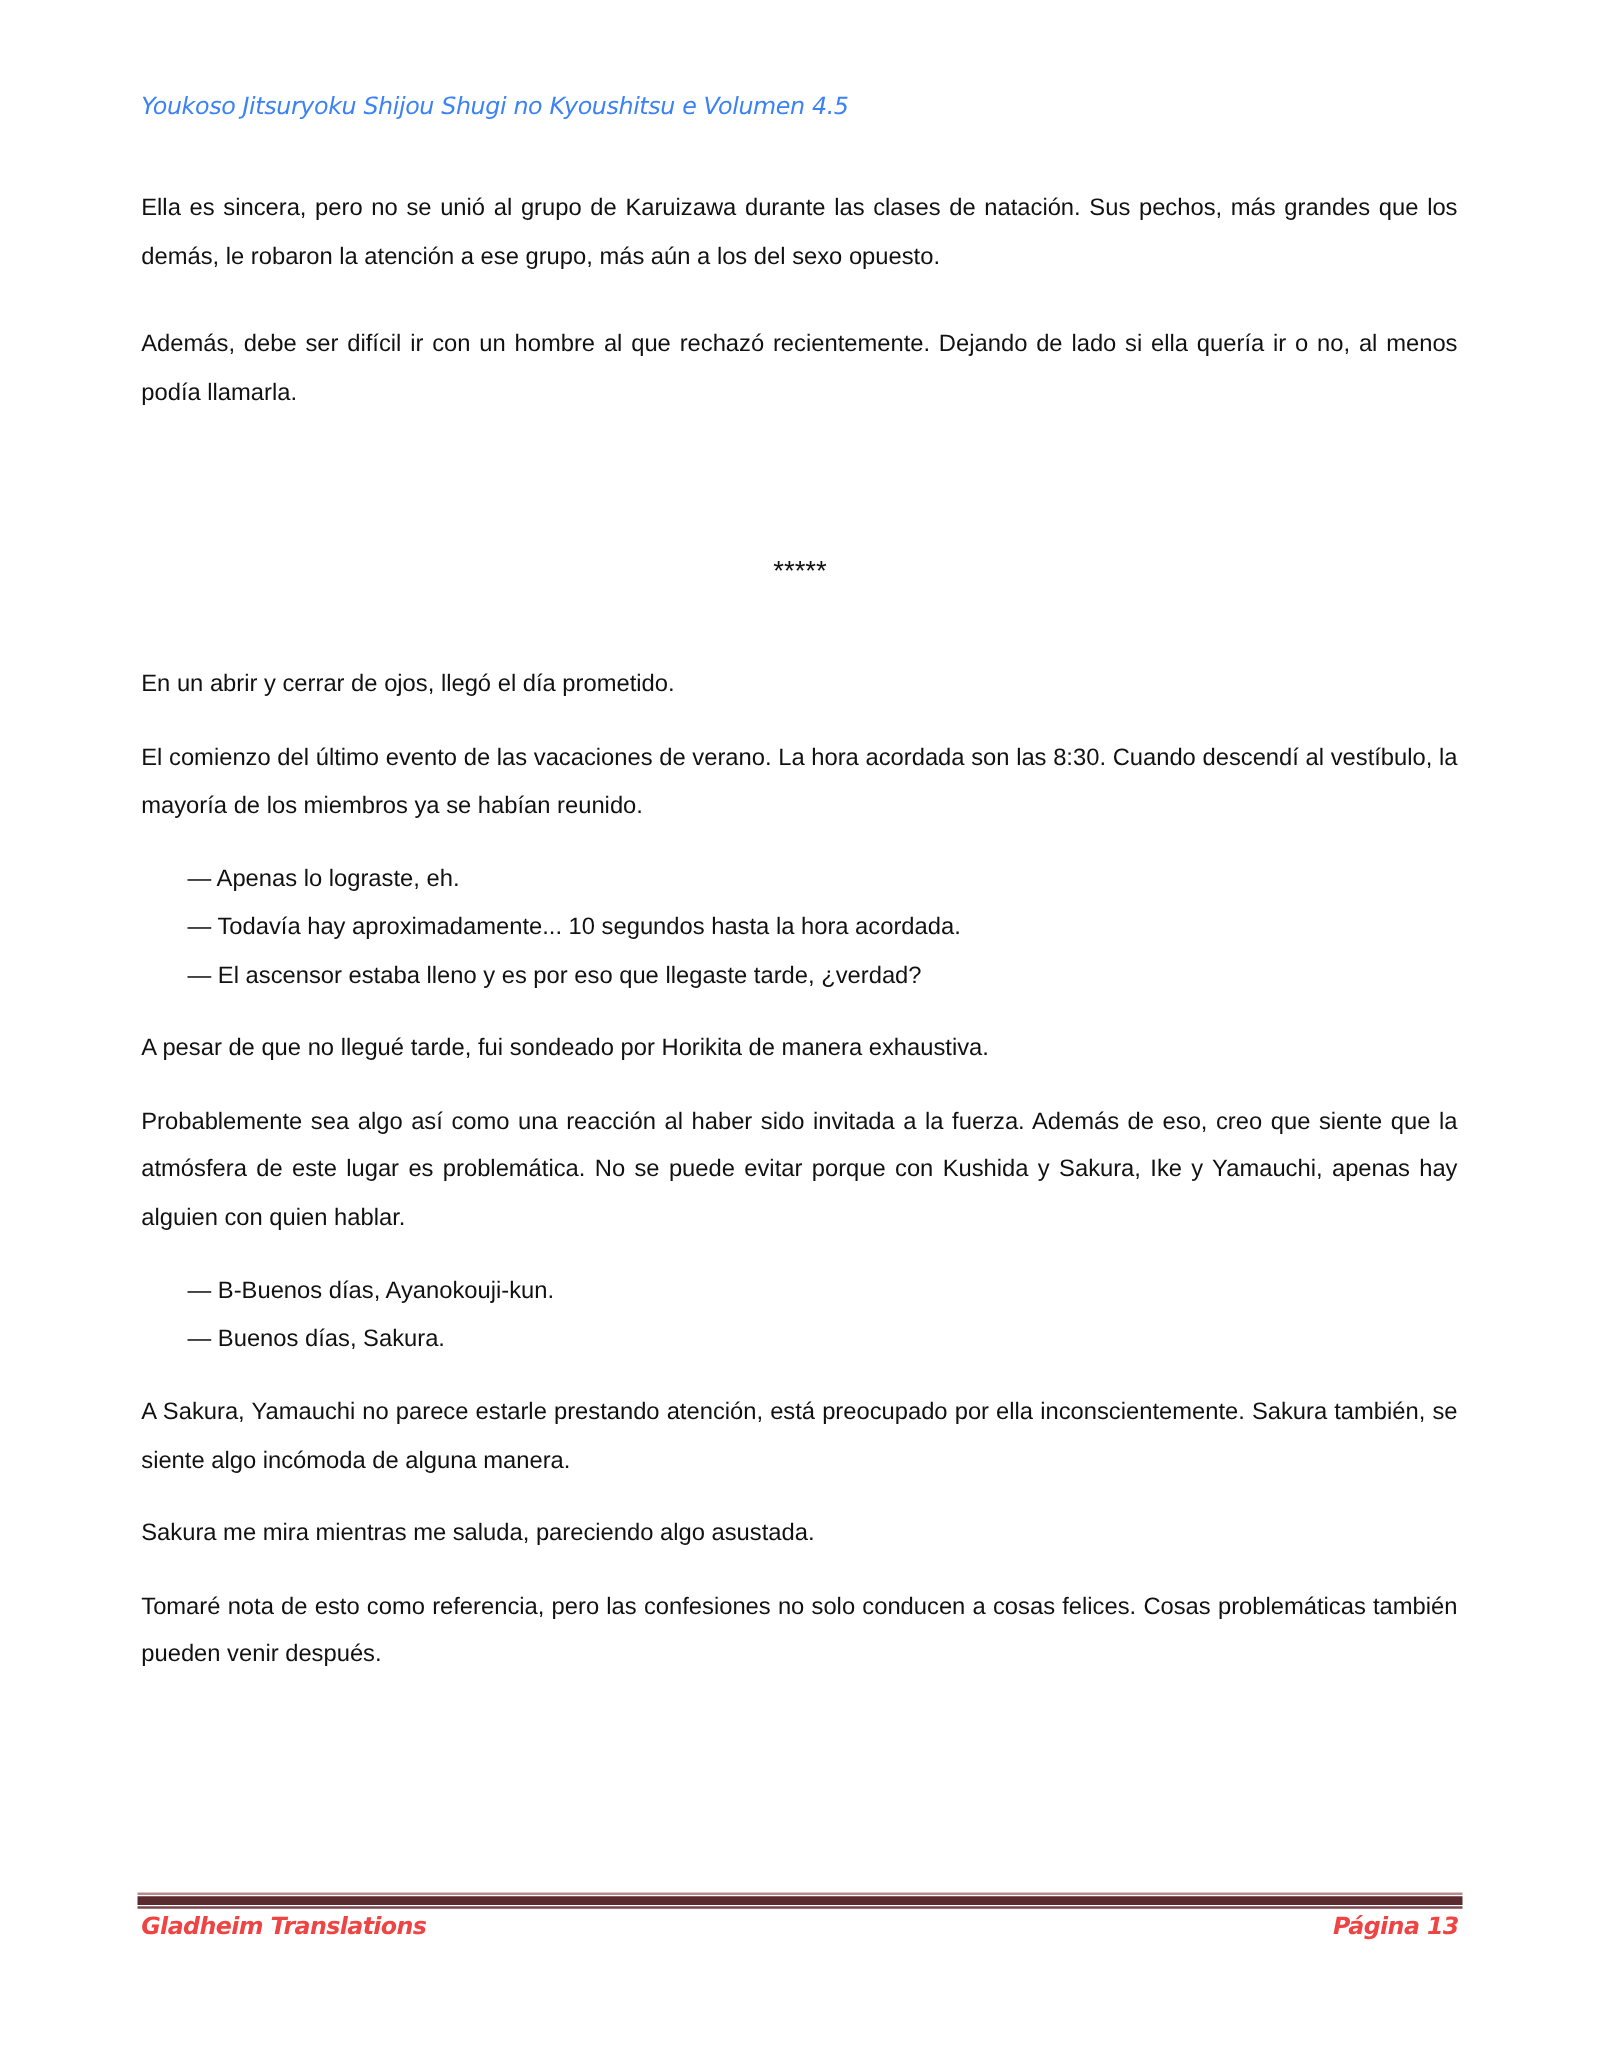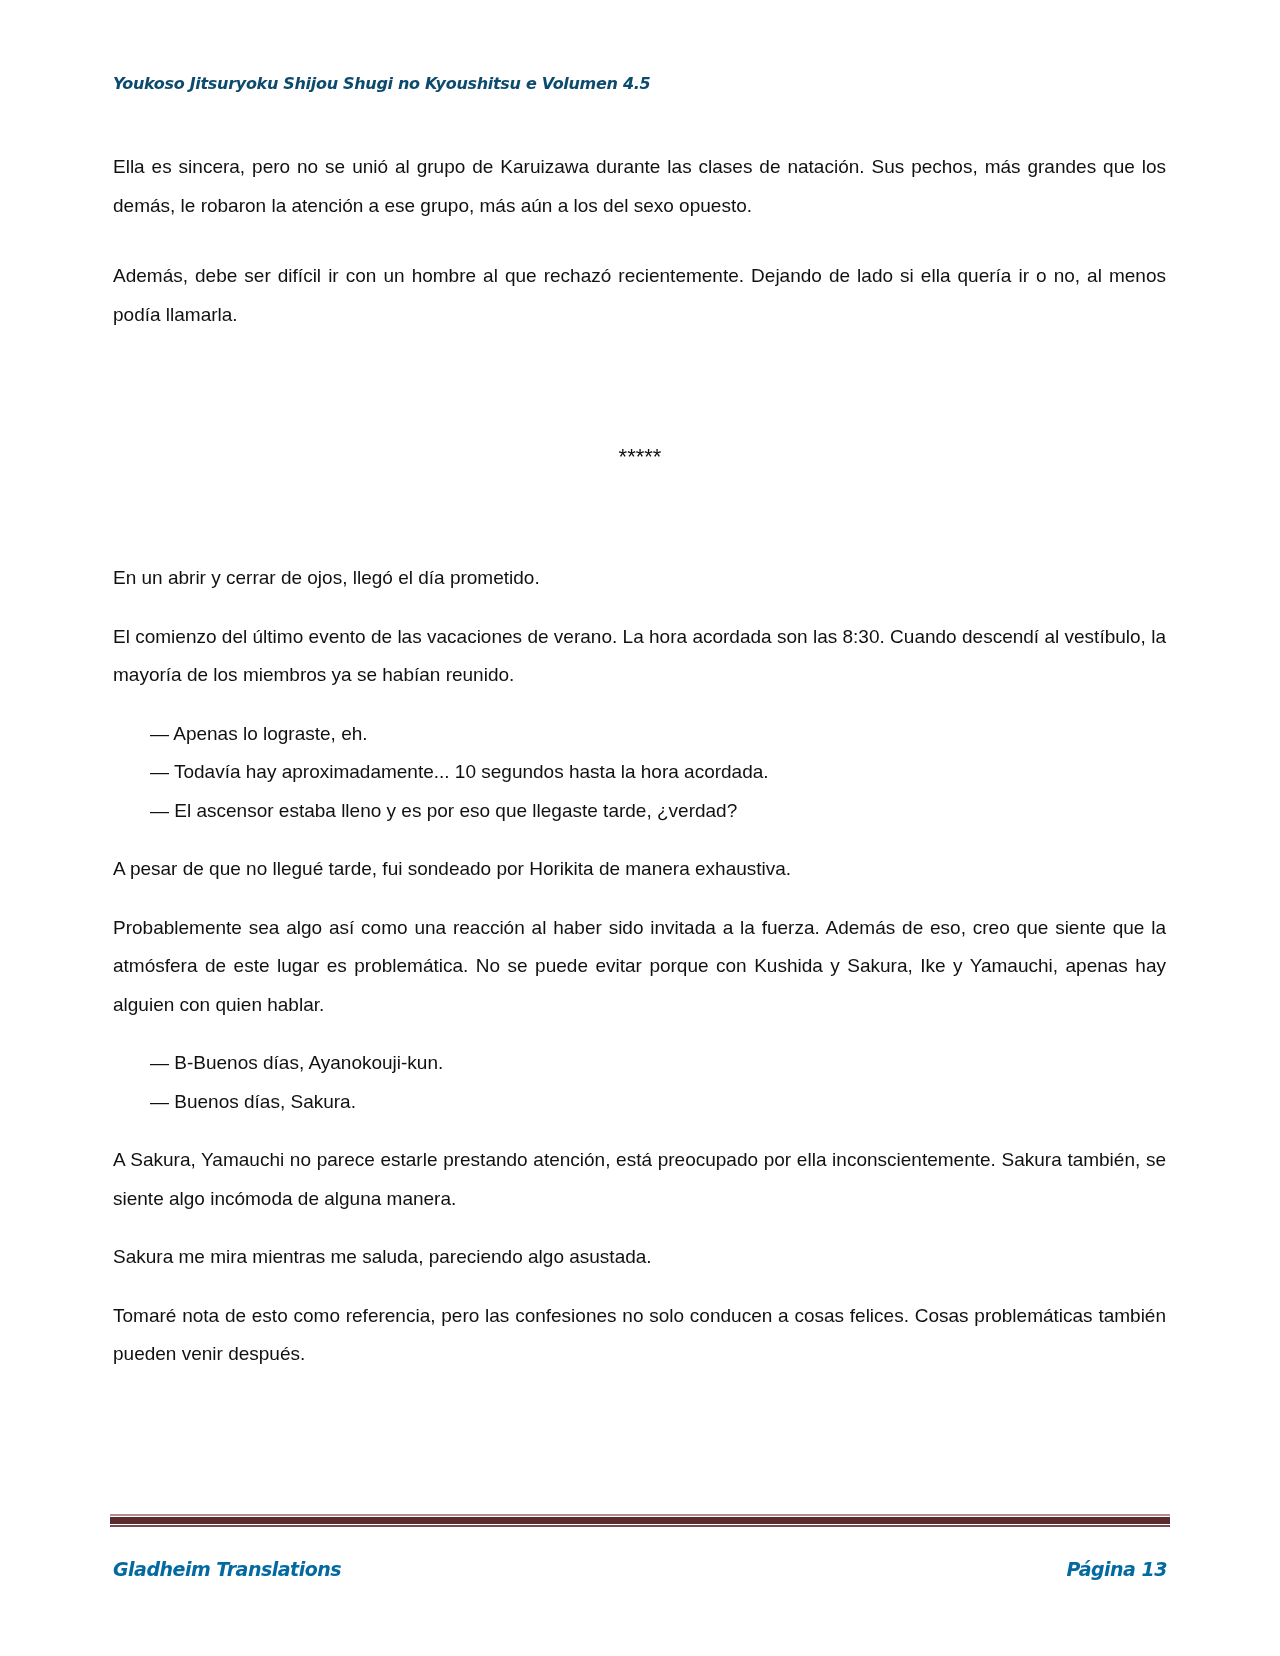--- a/index.html
+++ b/index.html
@@ -1,21 +1,21 @@
 <!DOCTYPE html>
 <html><head>
 <meta charset="utf-8">
 <style>
   html, body { margin: 0; padding: 0; background: #ffffff; }
   body { width: 1280px; height: 1656px; position: relative; overflow: hidden; }
   .page { position: absolute; left: 0; top: 0; width: 1280px; height: 1656px; background: #fff; }
   .header {
     position: absolute; left: 113px; top: 74px;
-    font-family: "DejaVu Sans", sans-serif; font-weight: bold; font-style: italic;
-    font-size: 16px; color: #0c4a6e; letter-spacing: -0.3px;
+    font-family: "DejaVu Sans", sans-serif; font-weight: normal; font-style: italic;
+    font-size: 19px; color: #3b82f6; letter-spacing: -0.3px;
   }
   .body-text {
     position: absolute; left: 113px; width: 1053px;
     font-family: "Liberation Sans", sans-serif; font-size: 19px; line-height: 38.5px;
     color: #111;
   }
   .para { margin: 0; text-align: justify; }
   .dialog { margin: 0; padding-left: 37px; }
   .dialog div { white-space: nowrap; }
   .sep {
@@ -24,40 +24,40 @@
   }
   .rule {
     position: absolute; left: 110px; width: 1060px; top: 1514px; height: 14px;
   }
   .rule .thin-top { position: absolute; left: 0; right: 0; top: 0; height: 2px; background: #b98a8c; }
   .rule .thick { position: absolute; left: 0; right: 0; top: 3px; height: 7px; background: #5b2a2f; }
   .rule .thin-bot { position: absolute; left: 0; right: 0; top: 11px; height: 2px; background: #7a4a4e; }
   .footer {
     position: absolute; top: 1530px;
     font-family: "DejaVu Sans", sans-serif; font-weight: bold; font-style: italic;
-    font-size: 19px; color: #0369a1; letter-spacing: -0.5px; margin-top: 28px;
+    font-size: 19px; color: #ef4444; letter-spacing: -0.5px;
   }
   .footer.left { left: 113px; }
   .footer.right { right: 113px; }
 </style>
 </head>
 <body>
 
 <div class="page">
 
   <div class="header">Youkoso Jitsuryoku Shijou Shugi no Kyoushitsu e Volumen 4.5</div>
 
   <div class="body-text" style="top:148px;">
     <p class="para">Ella es sincera, pero no se unió al grupo de Karuizawa durante las clases de natación. Sus pechos, más grandes que los demás, le robaron la atención a ese grupo, más aún a los del sexo opuesto.</p>
     <p class="para" style="margin-top:32px;">Además, debe ser difícil ir con un hombre al que rechazó recientemente. Dejando de lado si ella quería ir o no, al menos podía llamarla.</p>
   </div>
 
   <div class="sep" style="top:444px;">*****</div>
 
-  <div class="body-text" style="top:559px;">
+  <div class="body-text" style="top:529px;">
     <p class="para">En un abrir y cerrar de ojos, llegó el día prometido.</p>
     <p class="para" style="margin-top:20px;">El comienzo del último evento de las vacaciones de verano. La hora acordada son las 8:30. Cuando descendí al vestíbulo, la mayoría de los miembros ya se habían reunido.</p>
     <div class="dialog" style="margin-top:20px;">
       <div>— Apenas lo lograste, eh.</div>
       <div>— Todavía hay aproximadamente... 10 segundos hasta la hora acordada.</div>
       <div>— El ascensor estaba lleno y es por eso que llegaste tarde, ¿verdad?</div>
     </div>
     <p class="para" style="margin-top:20px;">A pesar de que no llegué tarde, fui sondeado por Horikita de manera exhaustiva.</p>
     <p class="para" style="margin-top:20px;">Probablemente sea algo así como una reacción al haber sido invitada a la fuerza. Además de eso, creo que siente que la atmósfera de este lugar es problemática. No se puede evitar porque con Kushida y Sakura, Ike y Yamauchi, apenas hay alguien con quien hablar.</p>
     <div class="dialog" style="margin-top:20px;">

